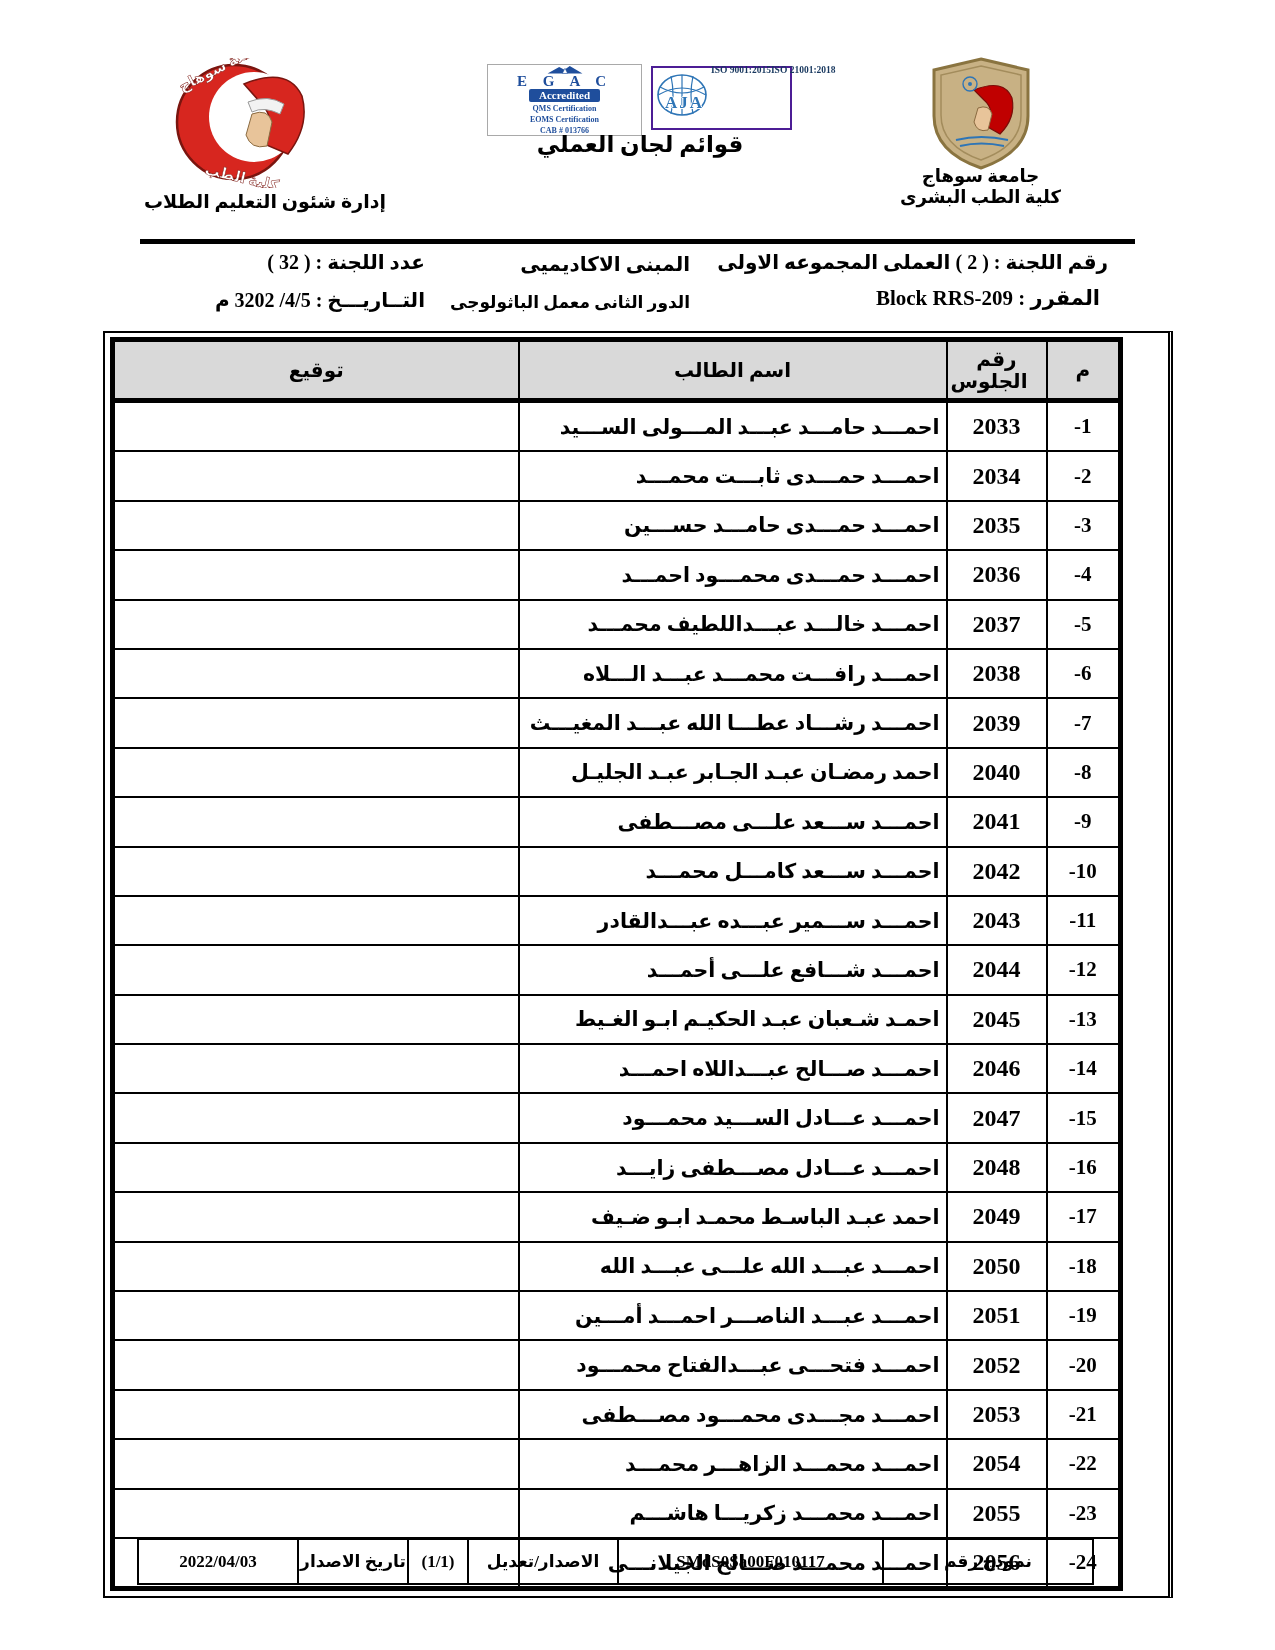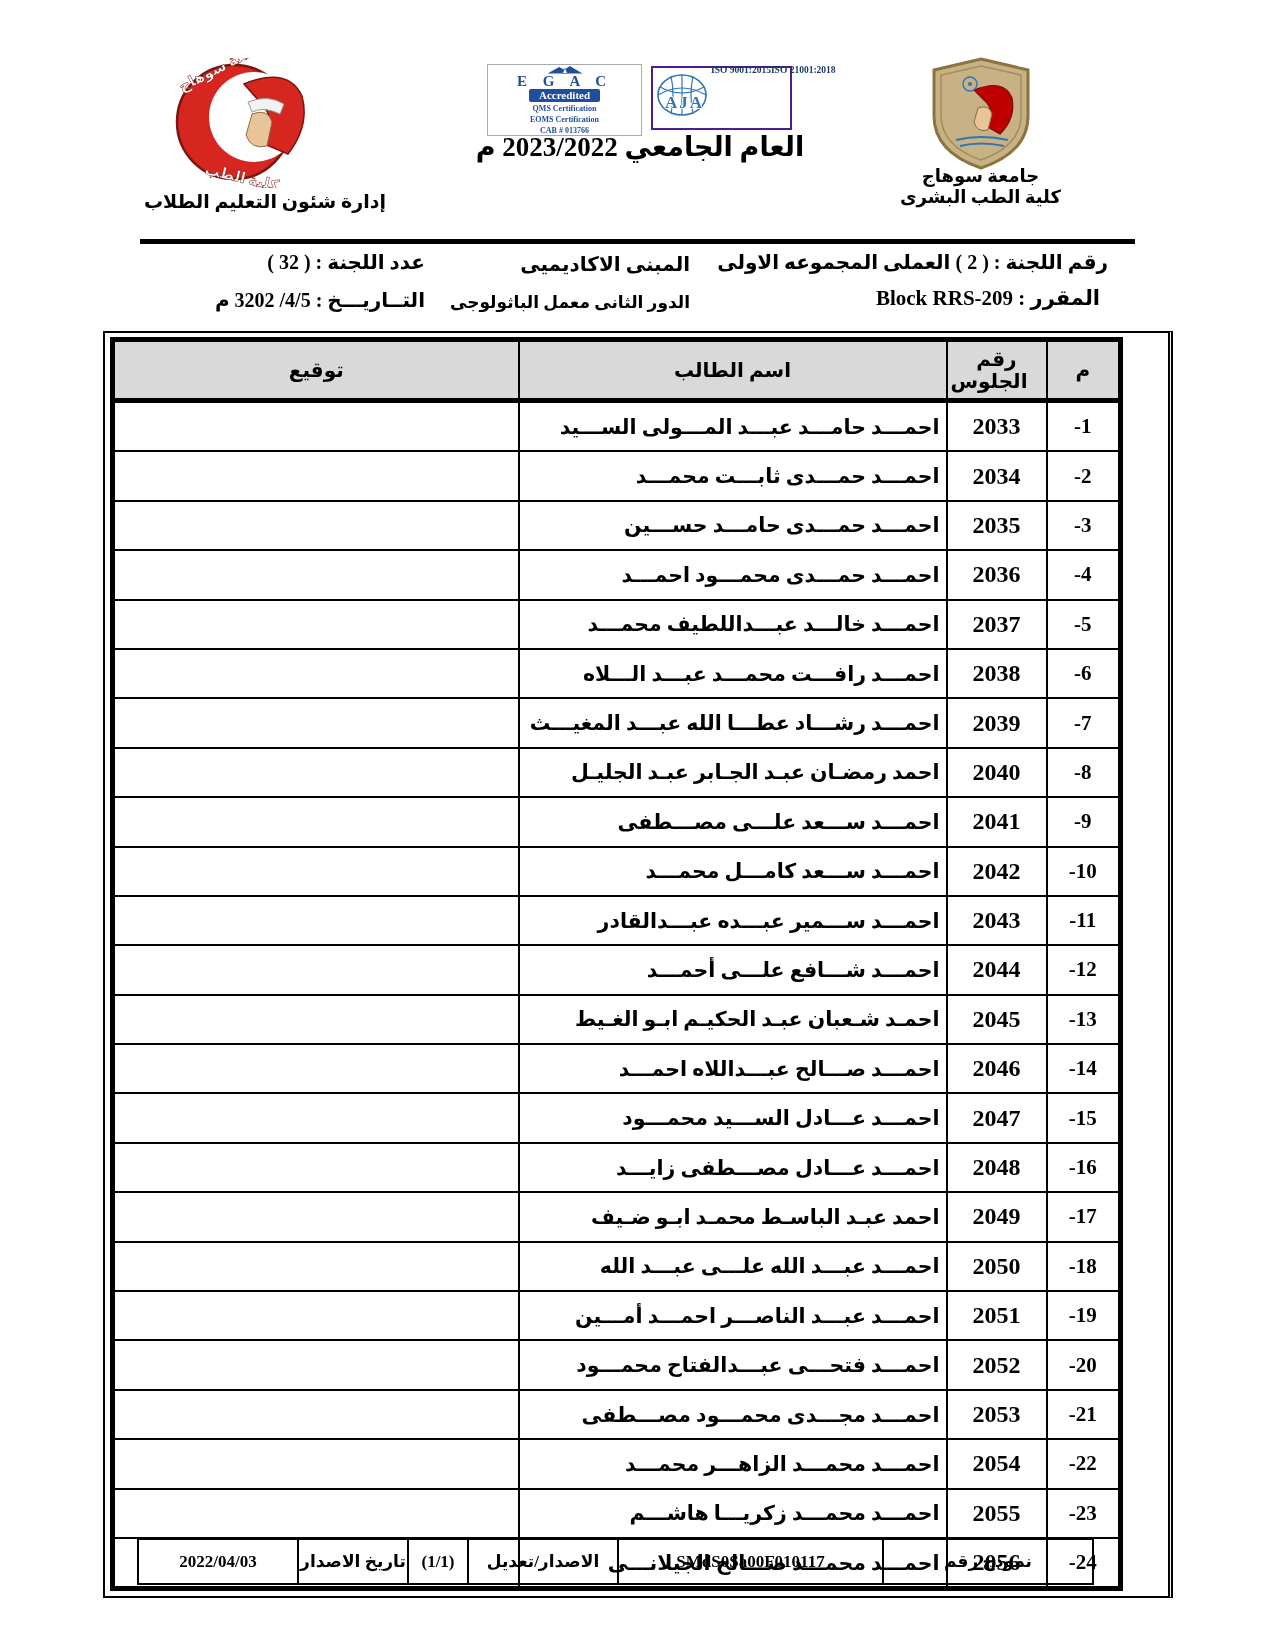--- a/index.html
+++ b/index.html
@@ -113,21 +113,21 @@
     </svg>
     <span class="aja-name">AJA</span>
   </div>
   <div class="aja-iso">
     <div>ISO 9001:2015</div>
     <div>ISO 21001:2018</div>
   </div>
 </div>
 
 <div class="abs titles">
-  <div class="title-3">العام الجامعي 2023/2022 م</div>
+  <div class="title-1">قوائم لجان العملي</div>
 </div>
 
 <div class="abs logo-right">
   <svg width="110" height="116" viewBox="0 0 110 116">
     <path d="M55,3 L102,14 L102,60 Q102,96 55,112 Q8,96 8,60 L8,14 Z" fill="#c8b184" stroke="#8a7440" stroke-width="3"></path>
     <path d="M55,10 L95,19 L95,59 Q95,90 55,104 Q15,90 15,59 L15,19 Z" fill="none" stroke="#a38c5c" stroke-width="1.5"></path>
     <path d="M48,34 Q78,22 86,42 Q90,62 74,78 L60,70 Q70,54 58,44 Z" fill="#c00000" stroke="#7a0d08" stroke-width="1.2"></path>
     <path d="M52,52 Q63,48 66,58 L62,74 Q51,77 48,66 Z" fill="#e8c49a" stroke="#8a6a40" stroke-width="1"></path>
     <path d="M30,84 Q55,78 82,84" fill="none" stroke="#2e75b6" stroke-width="2"></path>
     <path d="M34,90 Q55,85 78,90" fill="none" stroke="#2e75b6" stroke-width="2"></path>

